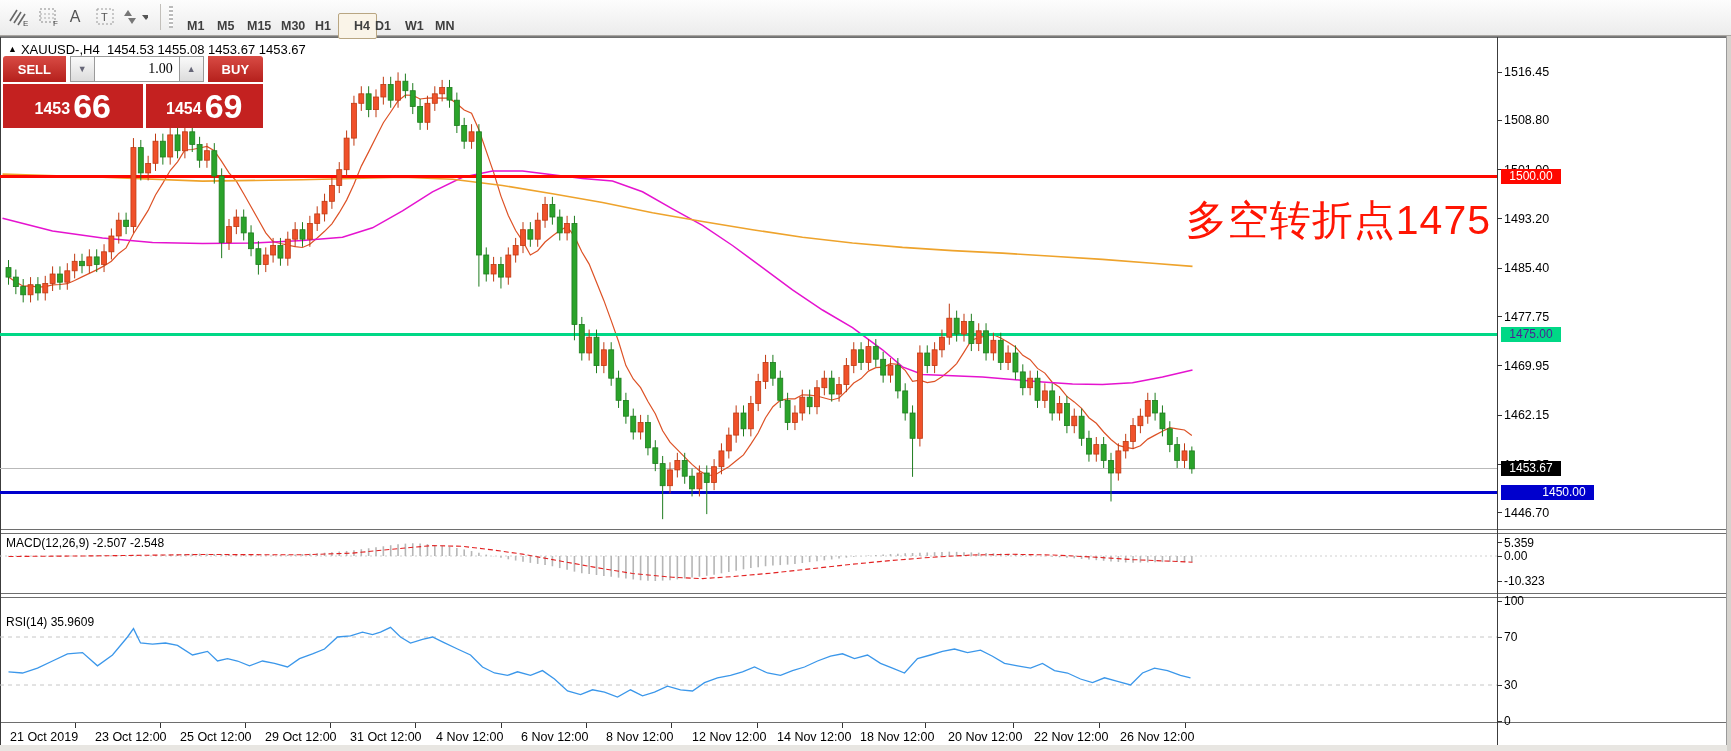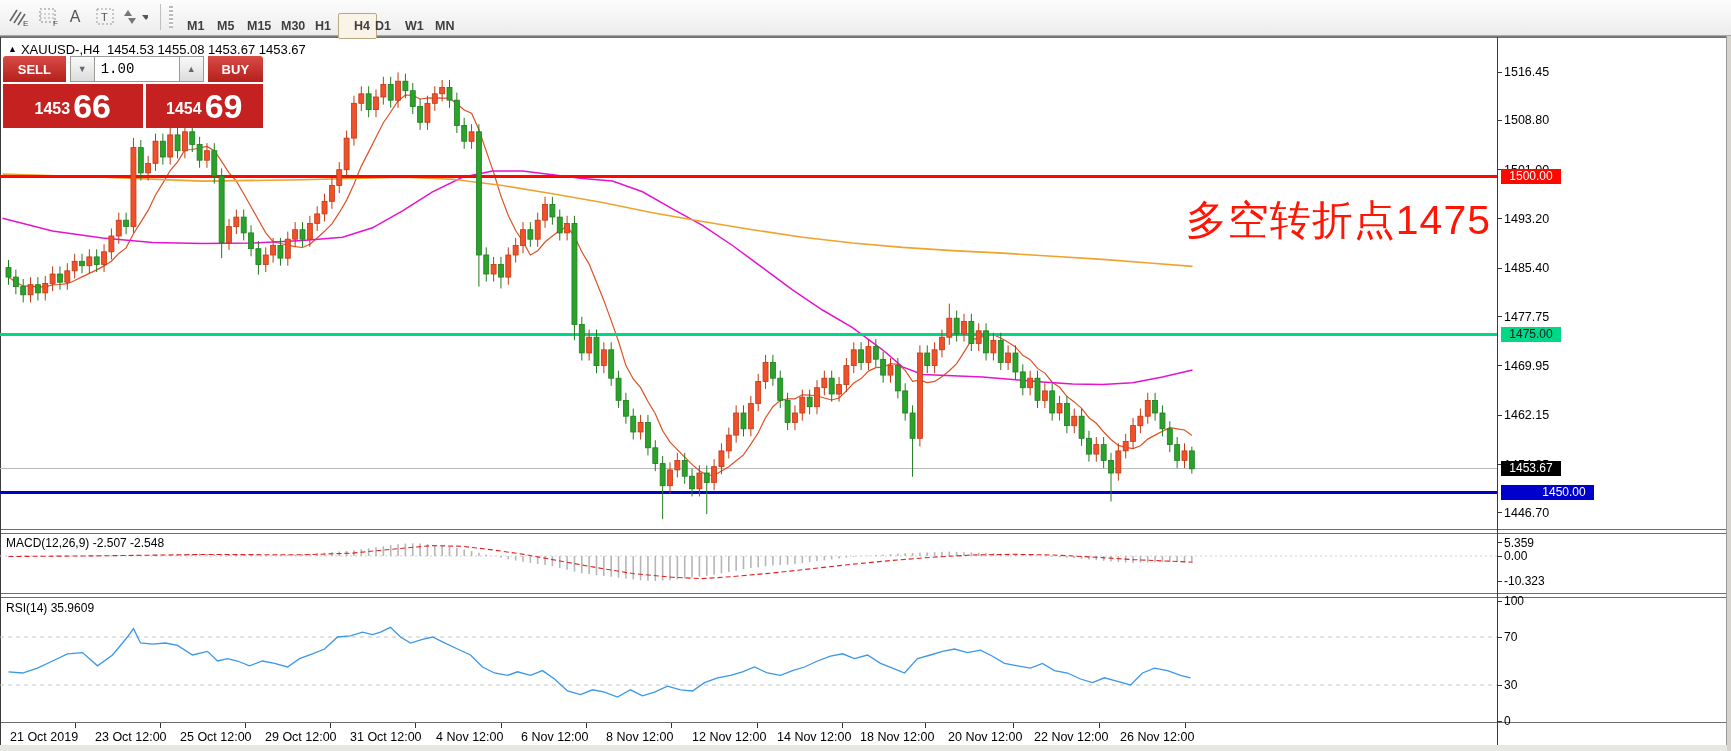--- a/index.html
+++ b/index.html
@@ -31,22 +31,22 @@
   
   #trade{position:absolute;left:3px;top:56px;width:260px;z-index:25;}
   #trade .row1{display:flex;height:26px;}
   .tradebtn{background:linear-gradient(#d84b44,#b5201c);color:#fff;font-size:13px;font-weight:700;
     display:flex;align-items:center;justify-content:center;cursor:pointer;}
   #sell-btn{width:68px;border-top-left-radius:3px;}
   #buy-btn{width:60px;margin-left:4px;border-top-right-radius:3px;}
   #vol-wrap{display:flex;margin-left:4px;height:26px;}
   .spin{width:23px;background:linear-gradient(#fafafa,#dcdcdc);border:1px solid #9a9a9a;color:#667;
     font-size:9px;display:flex;align-items:center;justify-content:center;cursor:pointer;}
-  #vol-input{width:72px;border:1px solid #9a9a9a;border-left:none;border-right:none;text-align:left;
-    font-size:14px;padding:0 6px;font-family:Liberation Mono, monospace;}
+  #vol-input{width:72px;border:1px solid #9a9a9a;border-left:none;border-right:none;text-align:right;
+    font-size:14px;padding:0 6px;font-family:Liberation Serif, serif;}
   #trade .row2{display:flex;margin-top:2px;height:44px;}
   .pricebox{background:#c42120;color:#fff;display:flex;align-items:flex-end;justify-content:center;
     padding-bottom:4px;cursor:pointer;}
   #sell-price{width:152px;}
   #buy-price{width:128px;margin-left:3px;}
   .psmall{font-size:16px;font-weight:700;line-height:30px;}
   .pbig{font-size:34px;font-weight:700;line-height:36px;margin-left:3px;}
   
   #annotation{position:absolute;right:240px;top:193px;font-size:41px;color:#ff1503;z-index:15;
     font-family:"Liberation Sans",sans-serif;letter-spacing:1px;}
@@ -670,35 +670,35 @@
       <div class="pricebox" id="buy-price">
         <span class="psmall">1454</span>
         <span class="pbig">69</span>
       </div>
     </div>
   </div>
 
   <div id="annotation" style="color: rgb(255, 21, 3);">多空转折点1475</div>
 
   <div class="lbl" id="macd-label" style="left:6px;top:536px;"><span>MACD(12,26,9)</span> <span>-2.507 -2.548</span></div>
-  <div class="lbl" id="rsi-label" style="left:6px;top:601px;text-align:center;"><span>RSI(14)</span> <span>35.9609</span></div>
+  <div class="lbl" id="rsi-label" style="left:6px;top:615px;text-align:center;"><span>RSI(14)</span> <span>35.9609</span></div>
 
   <div id="labels-layer">
       <div class="axlbl" style="top: 65.036px;">1516.45</div>
       <div class="axlbl" style="top: 113.384px;">1508.80</div>
       <div class="axlbl" style="top: 162.68px;">1501.00</div>
       <div class="axlbl" style="top: 211.976px;">1493.20</div>
       <div class="axlbl" style="top: 261.272px;">1485.40</div>
       <div class="axlbl" style="top: 309.62px;">1477.75</div>
       <div class="axlbl" style="top: 358.916px;">1469.95</div>
       <div class="axlbl" style="top: 408.212px;">1462.15</div>
       <div class="axlbl" style="top: 457.508px;">1454.35</div>
       <div class="axlbl" style="top: 505.856px;">1446.70</div>
       <div class="badge" style="top: 168.5px; background: rgb(254, 8, 0); color: rgb(255, 255, 255);">1500.00</div>
-      <div class="badge" style="top: 326.5px; background: rgb(0, 216, 134); color: #0f172a;">1475.00</div>
+      <div class="badge" style="top: 326.5px; background: rgb(0, 216, 134); color: #4c1d95;">1475.00</div>
       <div class="badge" style="top: 461.306px; background: rgb(0, 0, 0); color: rgb(255, 255, 255);">1453.67</div>
       <div class="badge" style="top: 484.5px; background: rgb(0, 0, 205); color: rgb(255, 255, 255); padding-left: 33px;">1450.00</div>
       <div class="sublbl" style="top: 535.999px;">5.359</div>
       <div class="sublbl" style="top: 549px;">0.00</div>
       <div class="sublbl" style="top: 574.044px;">-10.323</div>
       <div class="sublbl" style="top: 594px;">100</div>
       <div class="sublbl" style="top: 630px;">70</div>
       <div class="sublbl" style="top: 678px;">30</div>
       <div class="sublbl" style="top: 714px;">0</div>
       <div class="timelbl" style="left: 10px;">21 Oct 2019</div>

